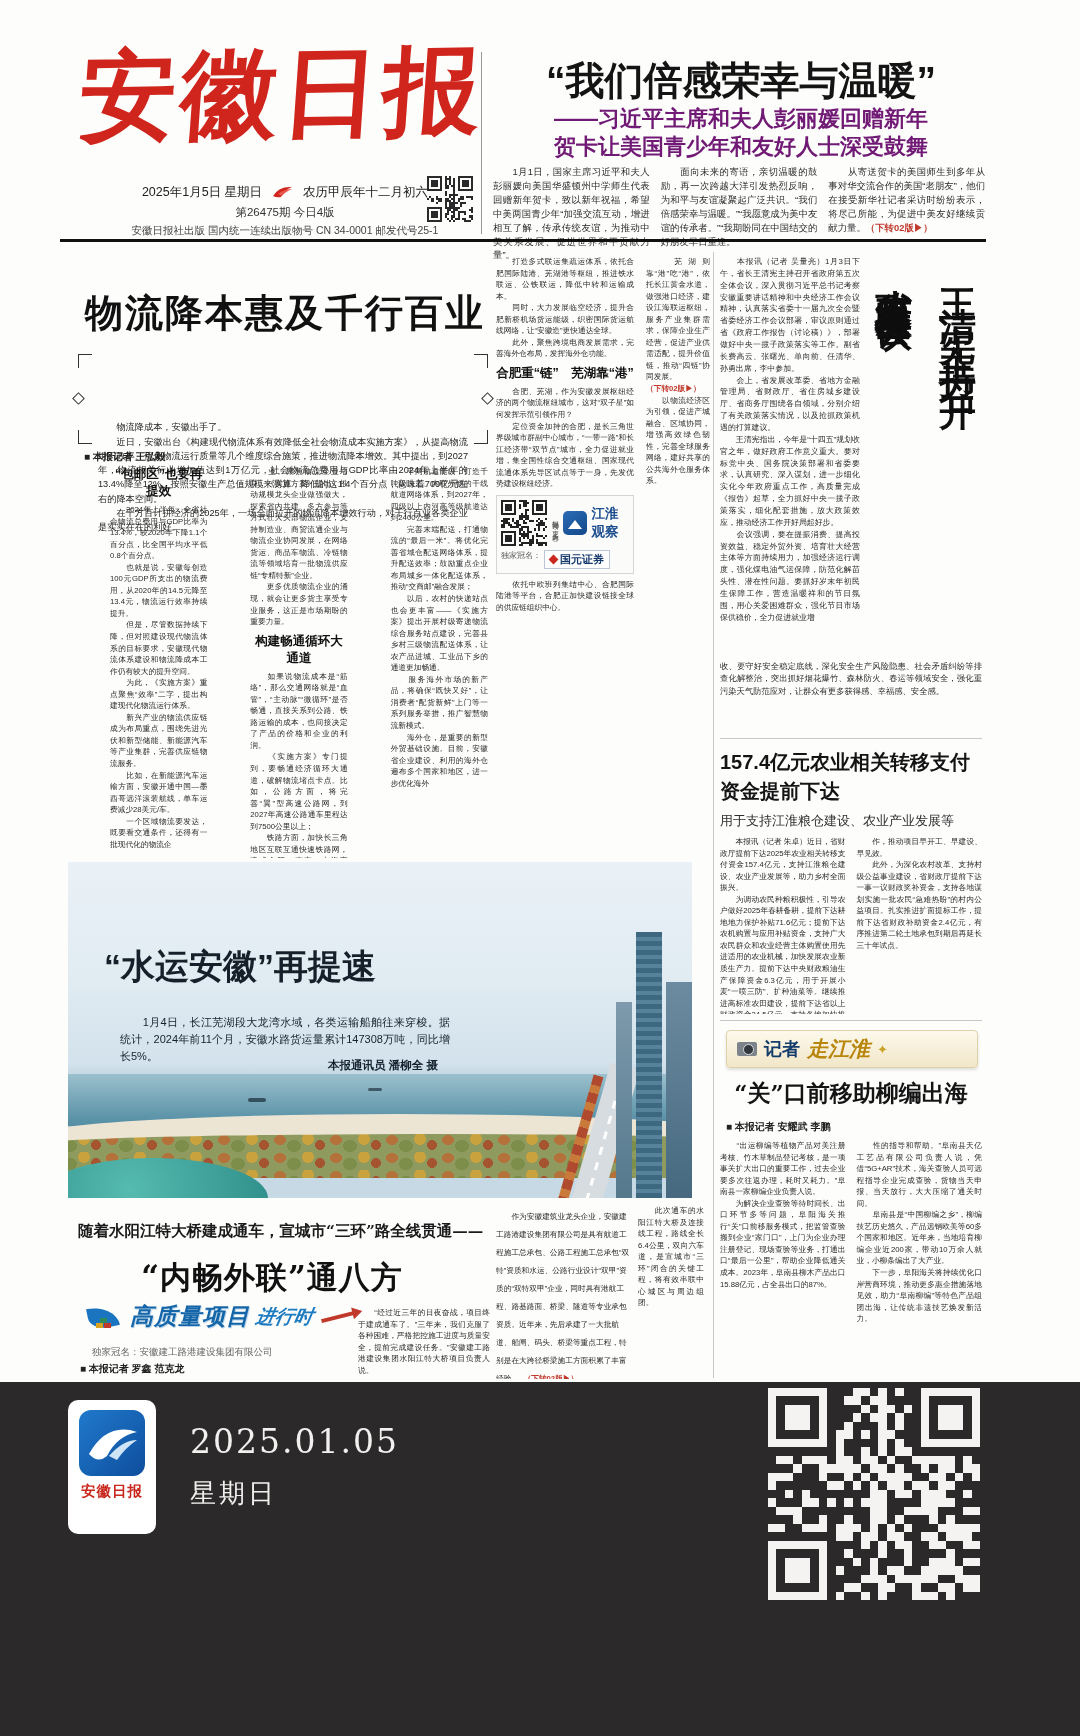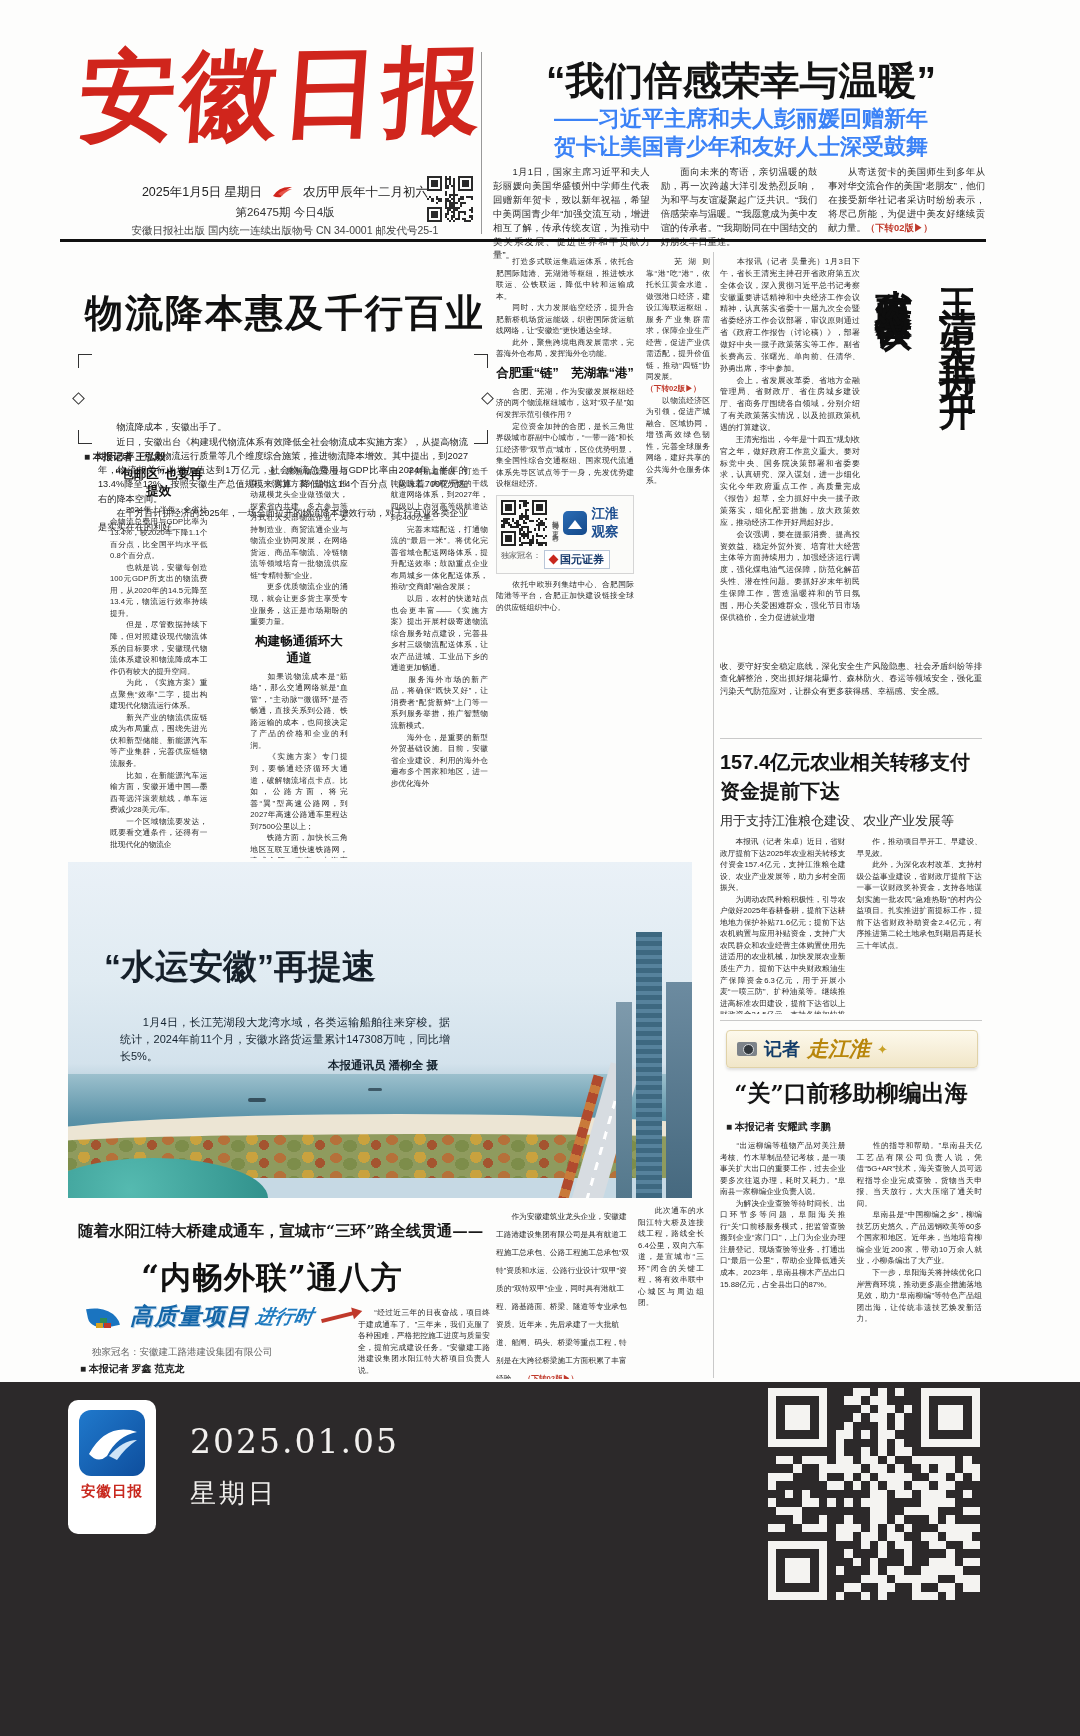--- a/index.html
+++ b/index.html
@@ -16,21 +16,21 @@
   
   .mast-title { font-family:"DejaVu Serif", serif; font-weight:bold; color:#d0251c;
     font-size:97px; letter-spacing:4px; transform:skewX(-5deg) rotate(-1deg); line-height:1.1; }
   .dateblock { text-align:center; color:#333; }
   .dateblock .l1 { font-size:12.5px; color:#222; }
   .dateblock .l2 { font-size:11.5px; margin-top:4px; }
   .dateblock .l3 { font-size:10.5px; margin-top:4px; color:#444; }
   .redlogo { display:inline-block; vertical-align:-2px; margin:0 6px; }
   
   .lead-h { font-size:39px; font-weight:bold; color:#141414; text-align:center; letter-spacing:0px; }
-  .lead-sub { font-size:22px; font-weight:bold; color:#3b82f6; text-align:center; }
+  .lead-sub { font-size:22px; font-weight:bold; color:#701a75; text-align:center; }
   .lead-cols { display:flex; gap:11px; }
   .lead-cols > div { flex:1; font-size:9.4px; line-height:1.48; text-align:justify; color:#2a2a2a; white-space:pre-line; }
   
   .main-h { font-size:38px; font-weight:bold; color:#111; letter-spacing:2px; text-align:center; }
   .introbox { position:relative; padding:8px 20px; font-size:9.4px; line-height:1.55; text-align:justify; color:#222; white-space:pre-line; }
   .ca { position:absolute; width:14px; height:14px; border:0 solid #333; }
   .ca.tl { left:0; top:0; border-left-width:1.5px; border-top-width:1.5px; }
   .ca.tr { right:0; top:0; border-right-width:1.5px; border-top-width:1.5px; }
   .ca.bl { left:0; bottom:0; border-left-width:1.5px; border-bottom-width:1.5px; }
   .ca.br { right:0; bottom:0; border-right-width:1.5px; border-bottom-width:1.5px; }
@@ -290,21 +290,21 @@
 　　海外仓，是重要的新型外贸基础设施。目前，安徽省企业建设、利用的海外仓遍布多个国家和地区，进一步优化海外</div>
     </div>
   </div>
 
   <div class="abs" style="left:496px; top:256px; width:138px; height:602px; overflow:hidden;">
     <div class="jtext">　　打造多式联运集疏运体系，依托合肥国际陆港、芜湖港等枢纽，推进铁水联运、公铁联运，降低中转和运输成本。
 　　同时，大力发展临空经济，提升合肥新桥机场货运能级，织密国际货运航线网络，让“安徽造”更快通达全球。
 　　此外，聚焦跨境电商发展需求，完善海外仓布局，发挥海外仓功能。</div>
     <div class="subhead">合肥重“链”　芜湖靠“港”</div>
     <div class="jtext">　　合肥、芜湖，作为安徽发展枢纽经济的两个物流枢纽城市，这对“双子星”如何发挥示范引领作用？
-　　定位资金加持的合肥，是长三角世界级城市群副中心城市，“一带一路”和长江经济带“双节点”城市，区位优势明显，集全国性综合交通枢纽、国家现代流通体系先导区试点等于一身，先发优势建设枢纽经济。</div>
+　　定位资金加持的合肥，是长三角世界级城市群副中心城市，“一带一路”和长江经济带“双节点”城市，全力促进就业增，集全国性综合交通枢纽、国家现代流通体系先导区试点等于一身，先发优势建设枢纽经济。</div>
     <div class="promo">
       <div class="promo-row">
         <span class="qr-wrap" style="width:46px; height:46px; flex:none;"><svg viewBox="0 0 21 21" width="100%" height="100%" shape-rendering="crispEdges">
               <rect x="0" y="0" width="7" height="7" fill="#222"></rect>
               <rect x="1" y="1" width="5" height="5" fill="#fbfbf9"></rect>
               <rect x="2" y="2" width="3" height="3" fill="#222"></rect>
               <rect x="14" y="0" width="7" height="7" fill="#222"></rect>
               <rect x="15" y="1" width="5" height="5" fill="#fbfbf9"></rect>
               <rect x="16" y="2" width="3" height="3" fill="#222"></rect>
               <rect x="0" y="14" width="7" height="7" fill="#222"></rect>

